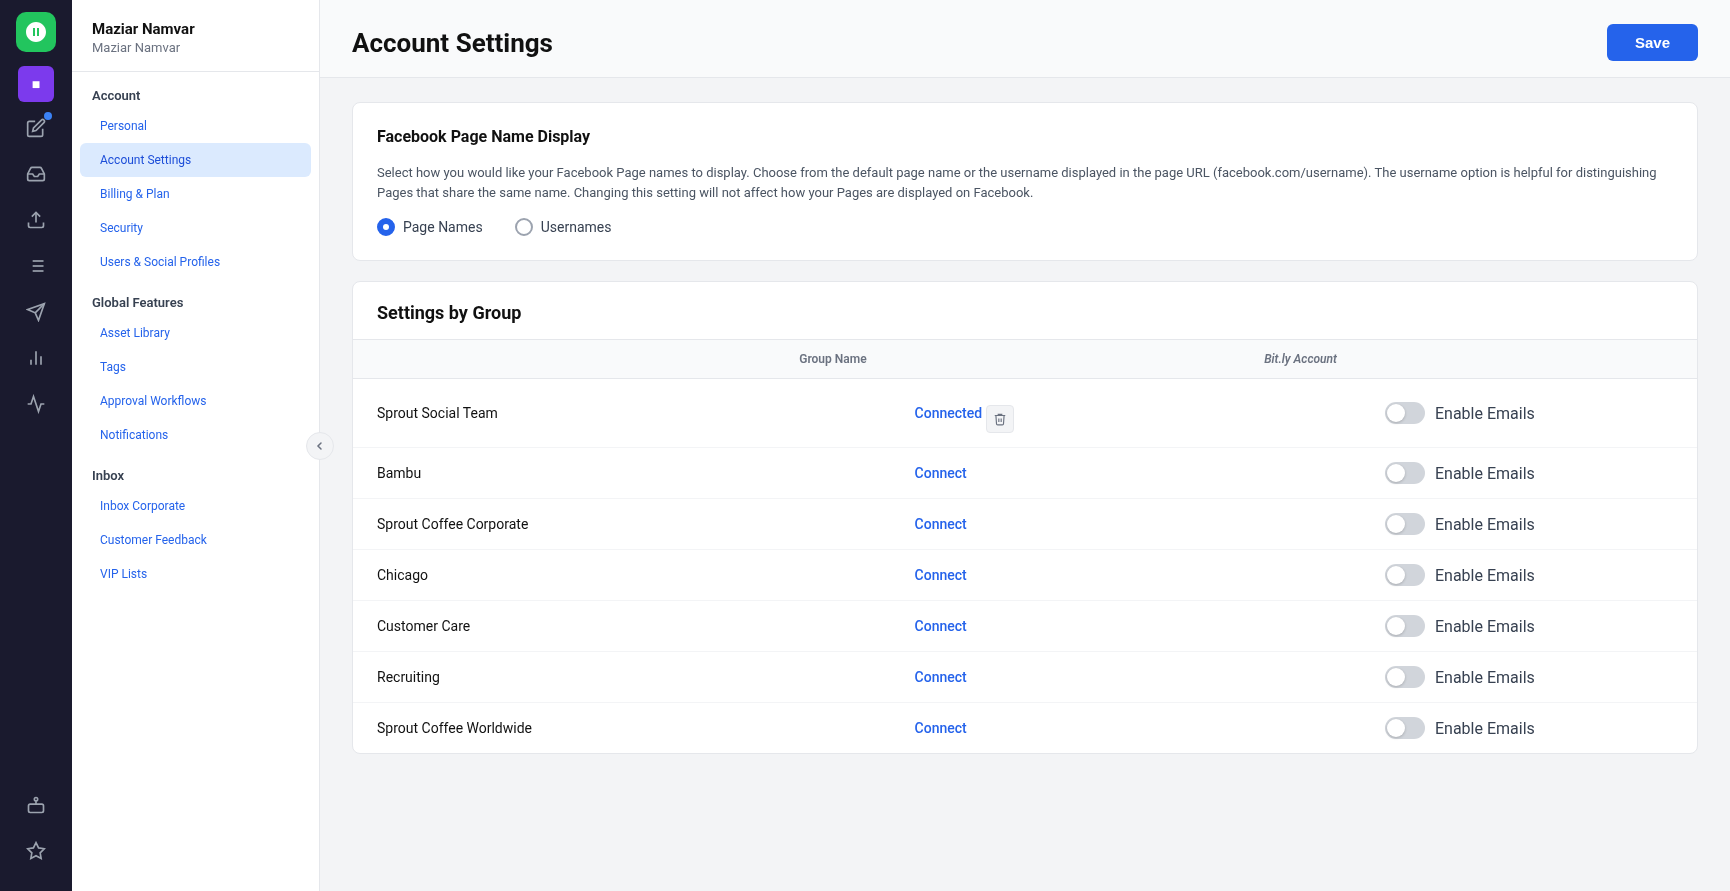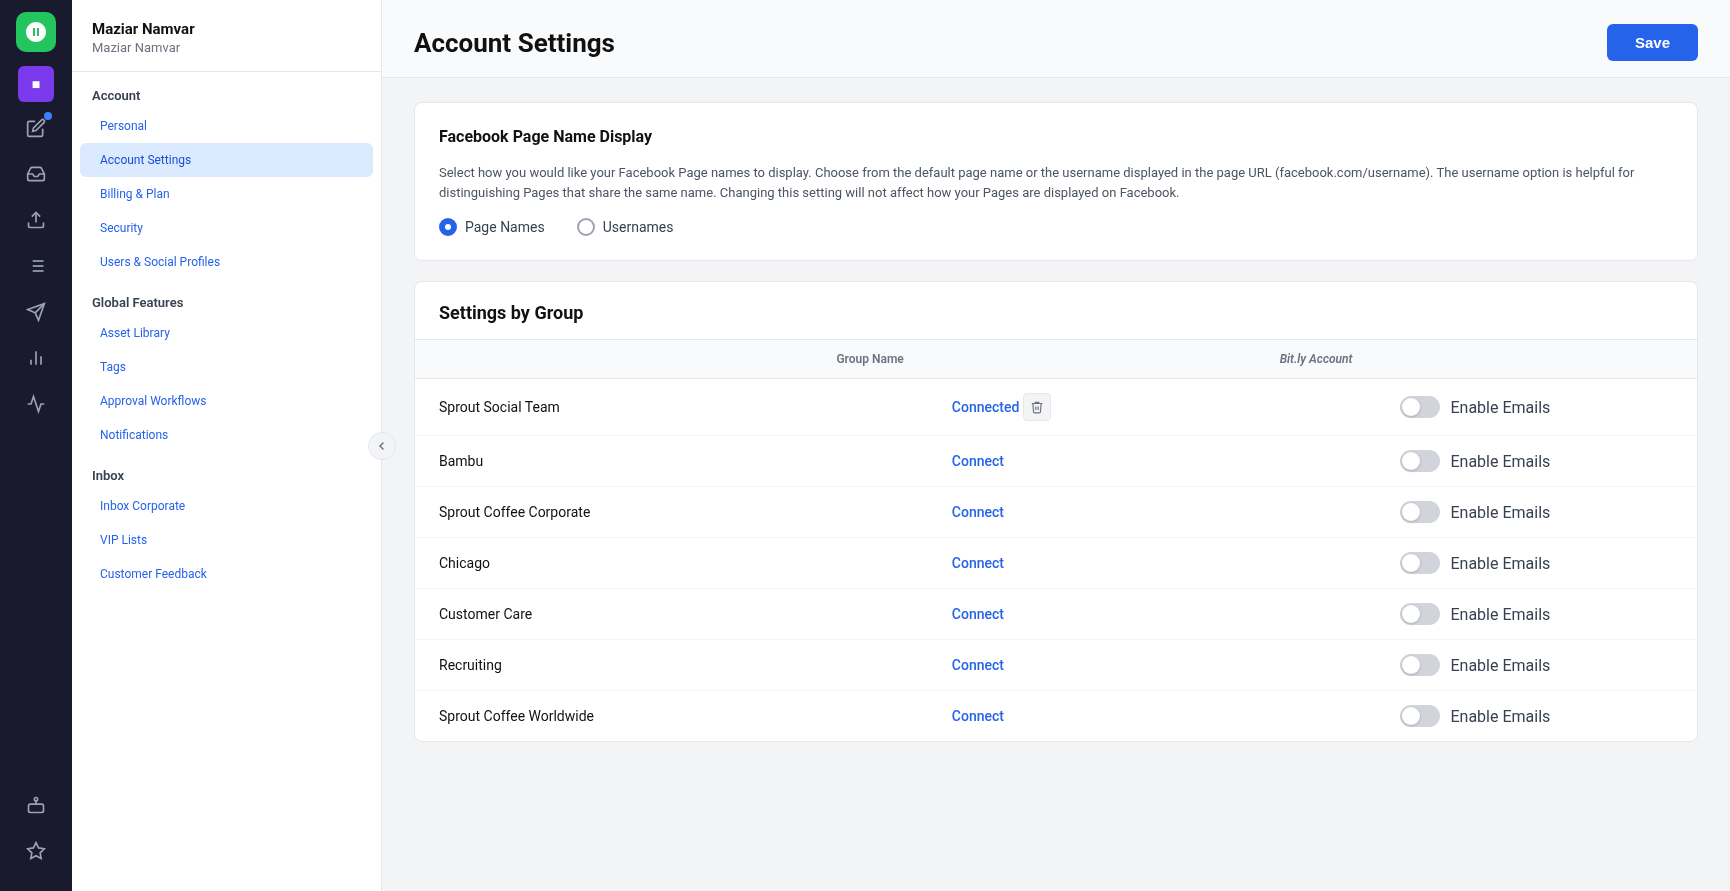--- a/index.html
+++ b/index.html
@@ -51,21 +51,21 @@
     .icon-bar-bottom {
       display: flex;
       flex-direction: column;
       align-items: center;
       gap: 6px;
       padding-bottom: 8px;
     }
 
     
     .sidebar {
-      width: 310px;
+      width: 248px;
       background: #fff;
       border-right: 1px solid #e5e7eb;
       display: flex;
       flex-direction: column;
       overflow-y: auto;
       flex-shrink: 0;
     }
     .sidebar-user {
       padding: 20px 20px 16px 20px;
       border-bottom: 1px solid #e5e7eb;
@@ -250,22 +250,23 @@
     .connect-link {
       color: #2563eb;
       text-decoration: none;
       font-size: 14px;
       font-weight: 500;
       cursor: pointer;
     }
 
     .connected-group {
       display: flex;
-      align-items: center;
+      align-items: flex-start;
       gap: 4px;
+      margin-top: 12px;
     }
     .delete-icon {
       width: 28px; height: 28px;
       background: #f3f4f6;
       border: 1px solid #e5e7eb;
       border-radius: 4px;
       display: flex; align-items: center; justify-content: center;
       cursor: pointer;
       color: #6b7280;
       font-size: 14px;
@@ -414,22 +415,22 @@
     <a class="sidebar-item">Users &amp; Social Profiles</a>
 
     <div class="sidebar-section-label">Global Features</div>
     <a class="sidebar-item">Asset Library</a>
     <a class="sidebar-item">Tags</a>
     <a class="sidebar-item">Approval Workflows</a>
     <a class="sidebar-item">Notifications</a>
 
     <div class="sidebar-section-label">Inbox</div>
     <a class="sidebar-item">Inbox Corporate</a>
+    <a class="sidebar-item">Customer Feedback</a>
     <a class="sidebar-item">VIP Lists</a>
-    <a class="sidebar-item">Customer Feedback</a>
   </div>
 
   <div class="sidebar-collapse-btn">
     <svg width="10" height="10" viewBox="0 0 10 10" fill="none">
       <path d="M6 2L3 5L6 8" stroke="#6b7280" stroke-width="1.5" stroke-linecap="round"></path>
     </svg>
   </div>
 </div>
 
 <div class="main">

